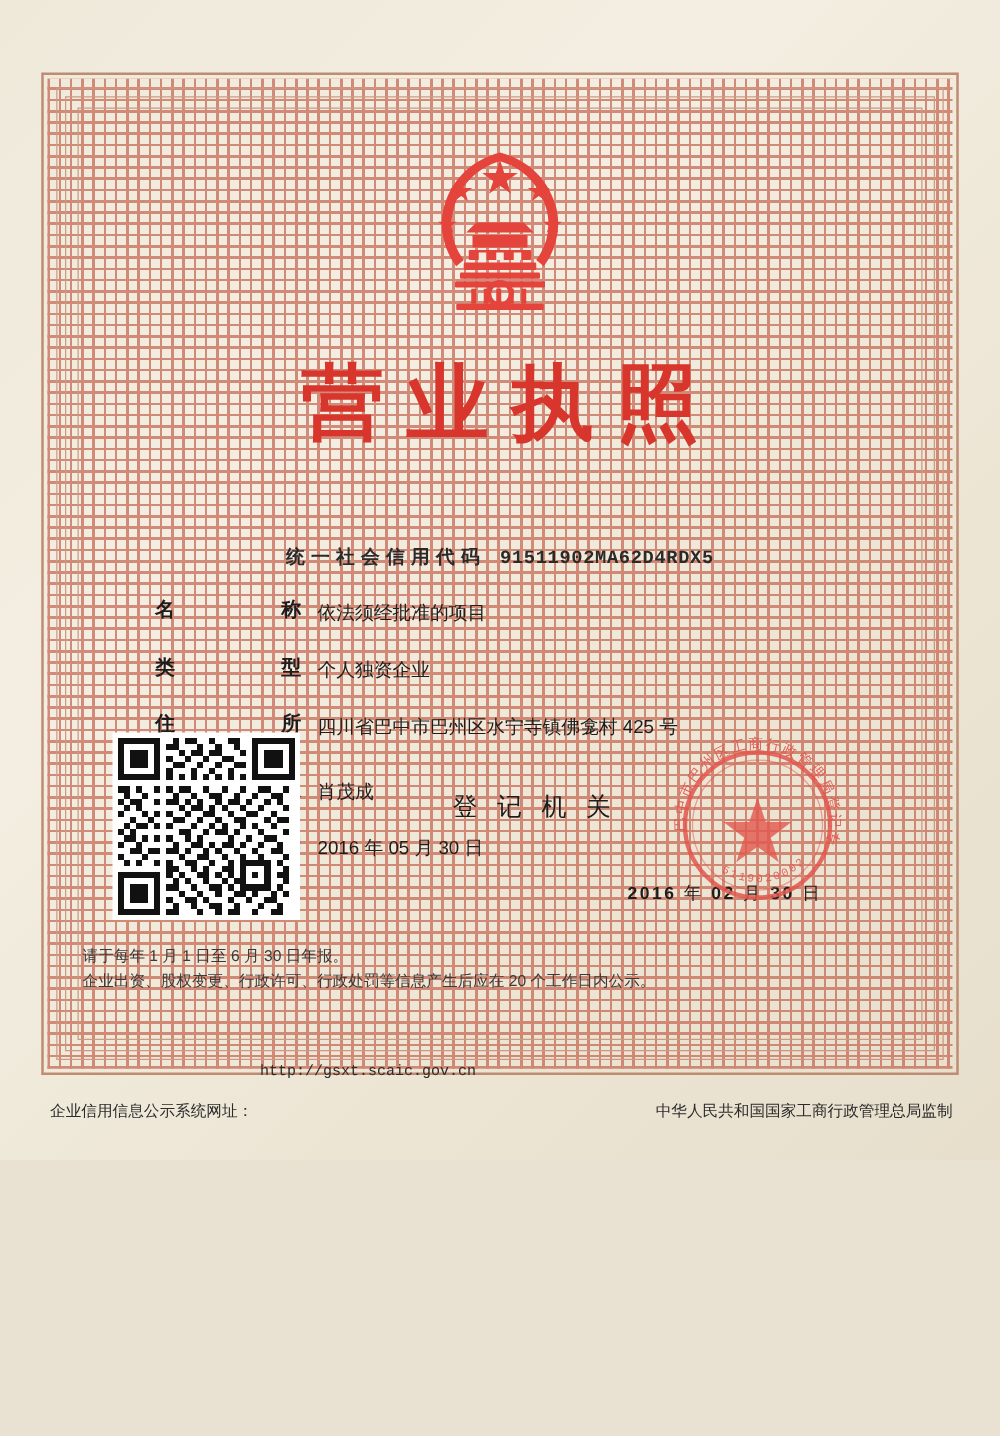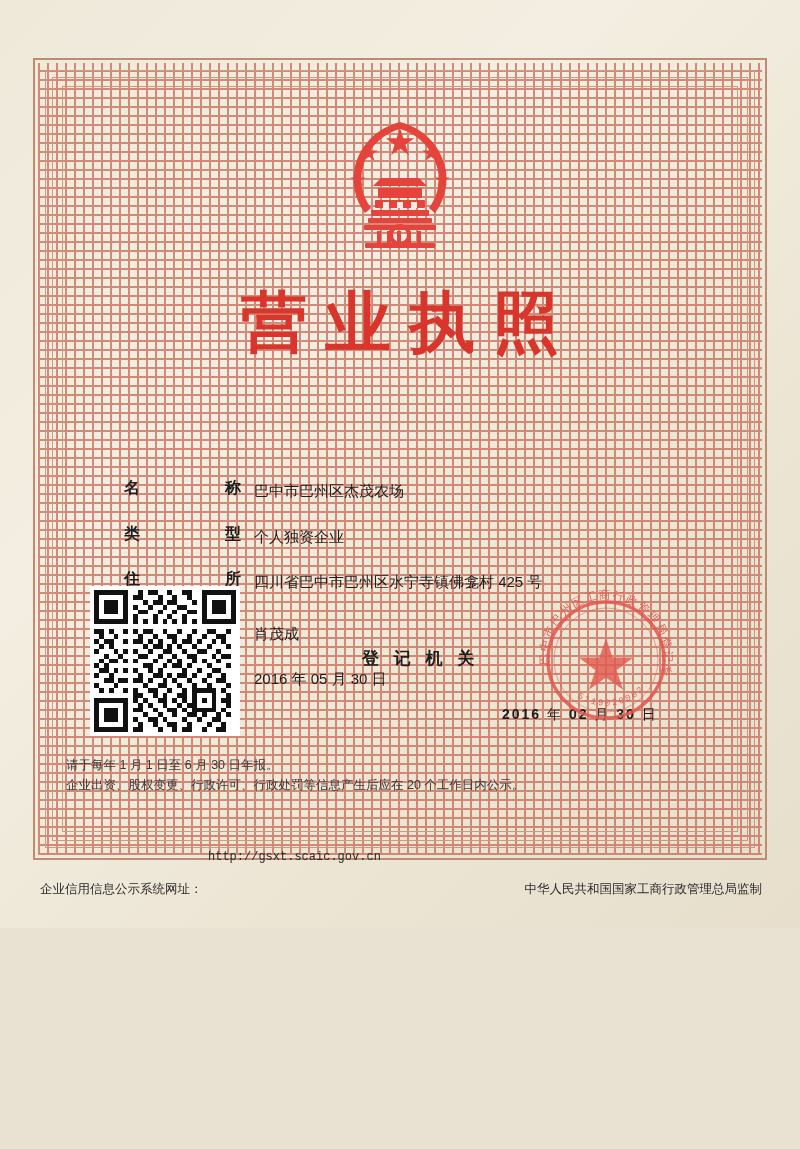--- a/index.html
+++ b/index.html
@@ -158,23 +158,23 @@
     width: 150px;
     height: 150px;
     background: #fff;
     padding: 4px;
   }
   .qr svg { display: block; }
 
   .registrar {
     position: absolute;
     left: 300px;
-    bottom: 162px;
-    font-size: 17px;
-    font-weight: bold;
+    bottom: 173px;
+    font-size: 20px;
+    font-weight: normal;
     letter-spacing: 5px;
     color: #1d1d1d;
   }
   .reg-date {
     position: absolute;
     left: 440px;
     bottom: 108px;
     font-size: 14px;
     color: #1d1d1d;
     letter-spacing: 2px;
@@ -271,29 +271,33 @@
           <rect x="92" y="117" width="4" height="12"></rect>
           <rect x="40" y="129" width="70" height="5" rx="1"></rect>
 
           <circle cx="75" cy="121" r="9" fill="none" stroke="#e4443c" stroke-width="4"></circle>
         </g>
       </svg>
     </div>
 
     <div class="title">营业执照</div>
 
+    <div class="credit-code-row">
+      <span class="cc-label">统一社会信用代码</span>
+      <span class="cc-value">91511902MA62D4RDX5</span>
+    </div>
 
     <div class="fields">
 
       <div class="field-row">
         <div class="field-label">
           <span>名</span>
           <span>称</span>
         </div>
-        <div class="field-value">巴中市巴州区杰茂农场</div>
+        <div class="field-value">依法须经批准的项目</div>
       </div>
 
       <div class="field-row">
         <div class="field-label">
           <span>类</span>
           <span>型</span>
         </div>
         <div class="field-value">个人独资企业</div>
       </div>
 

